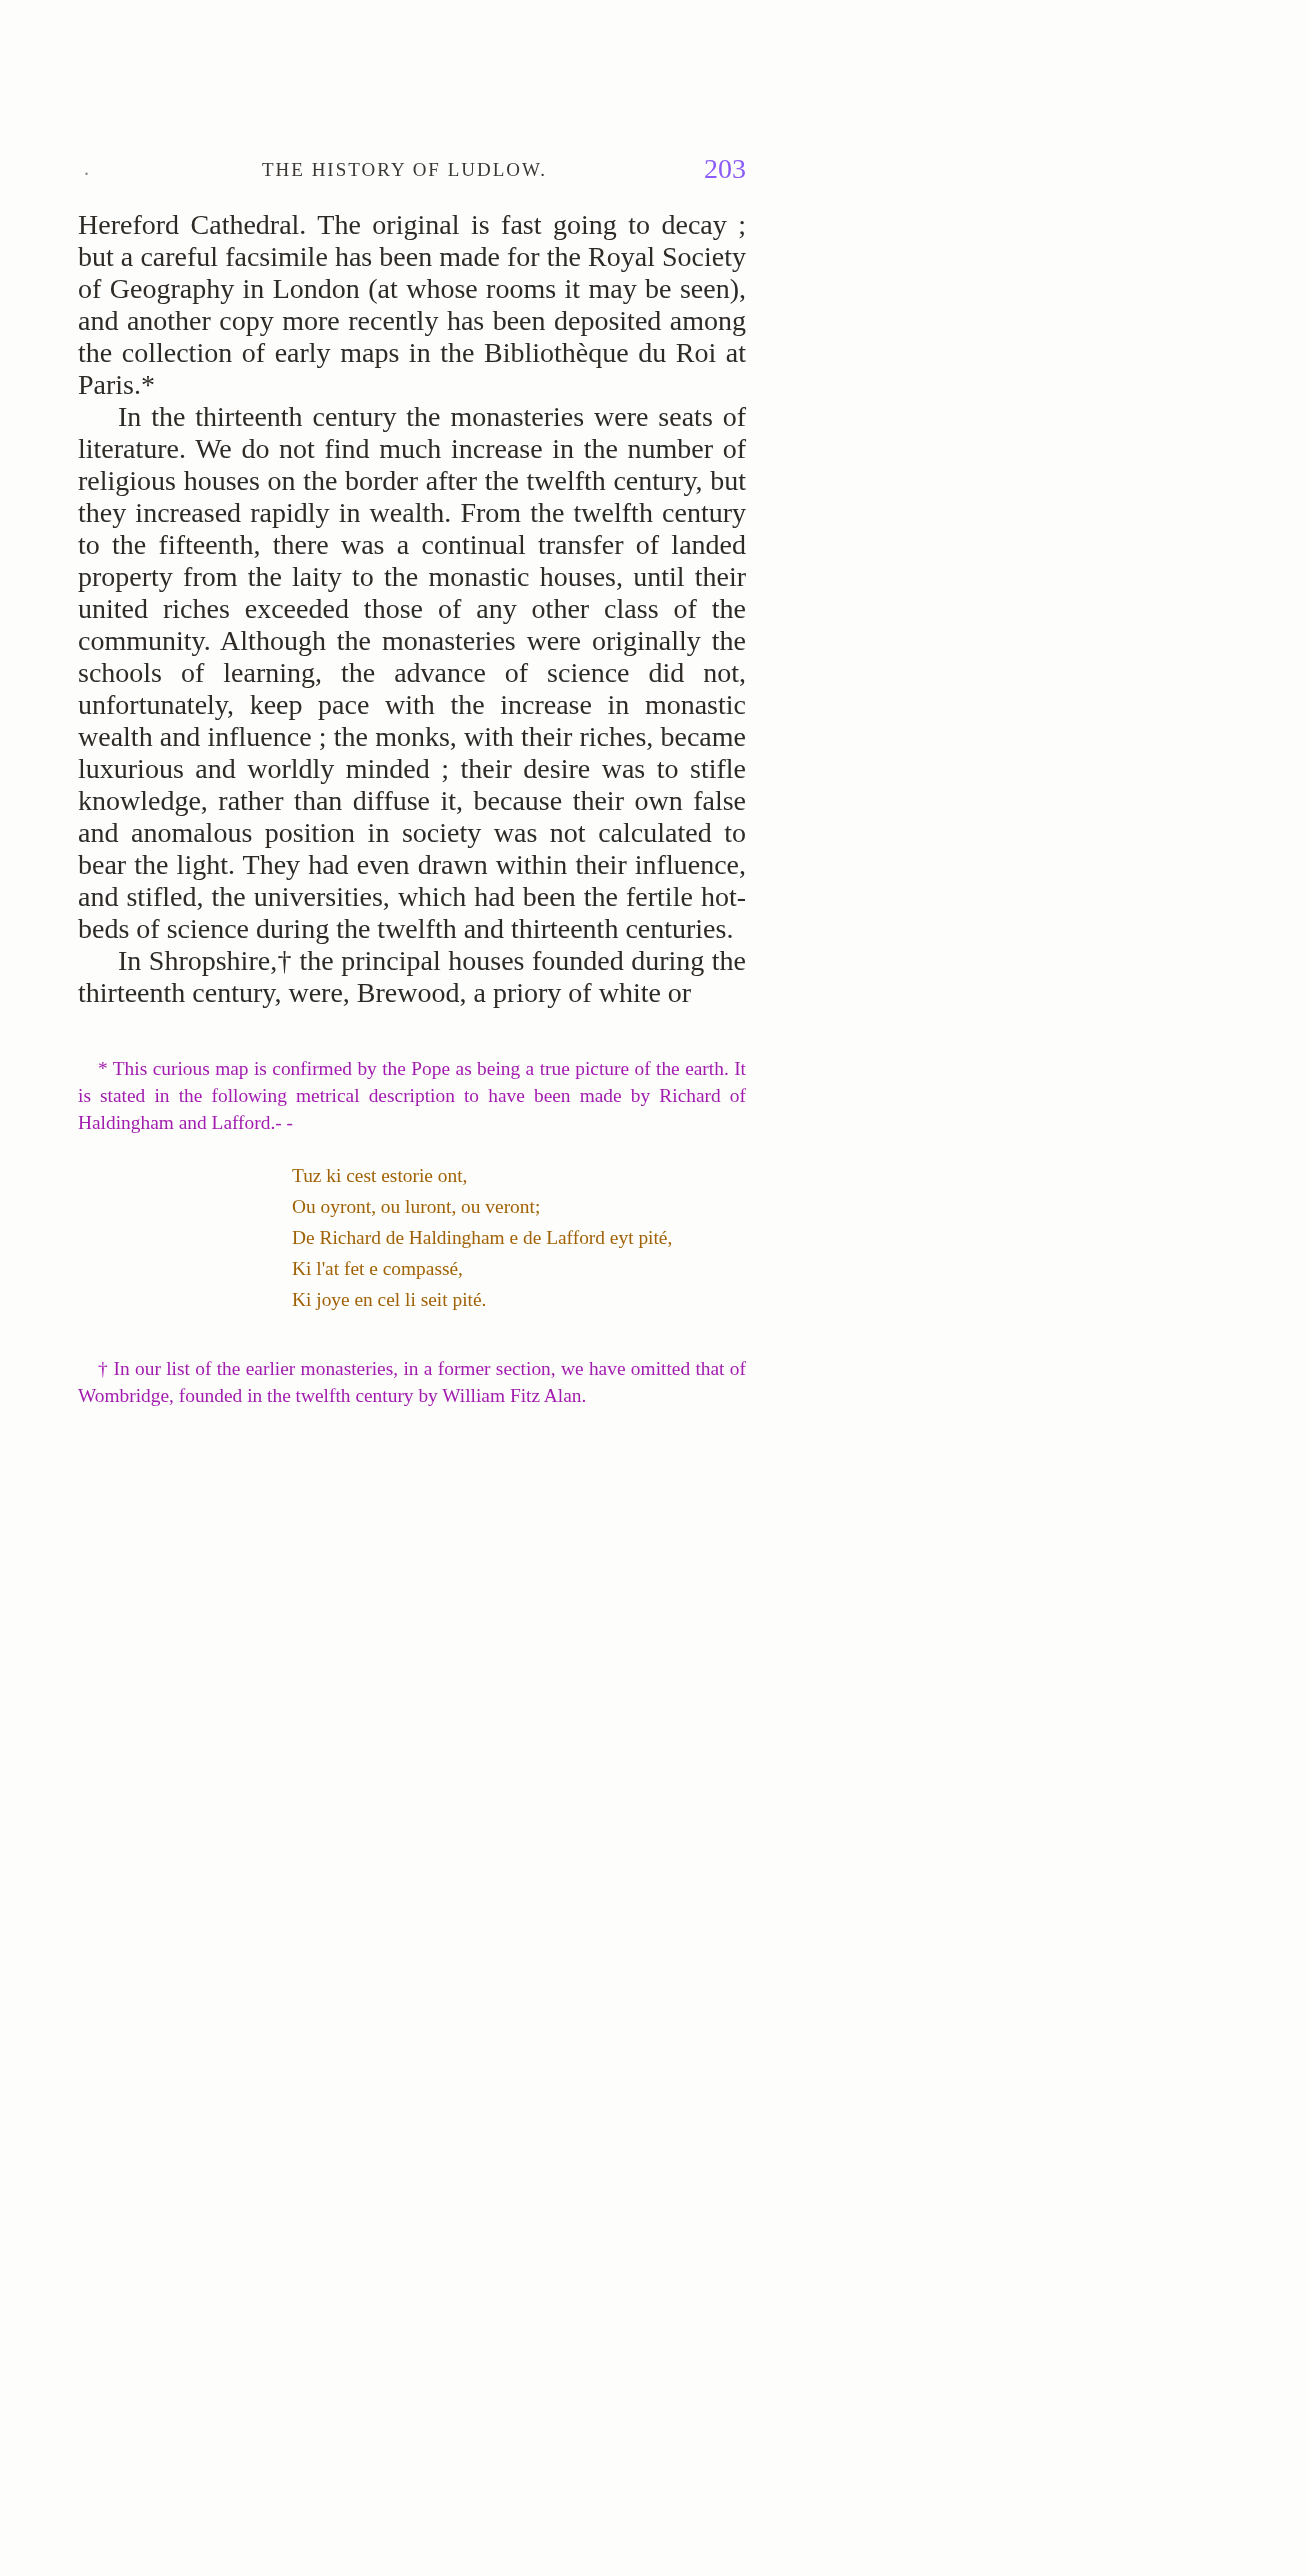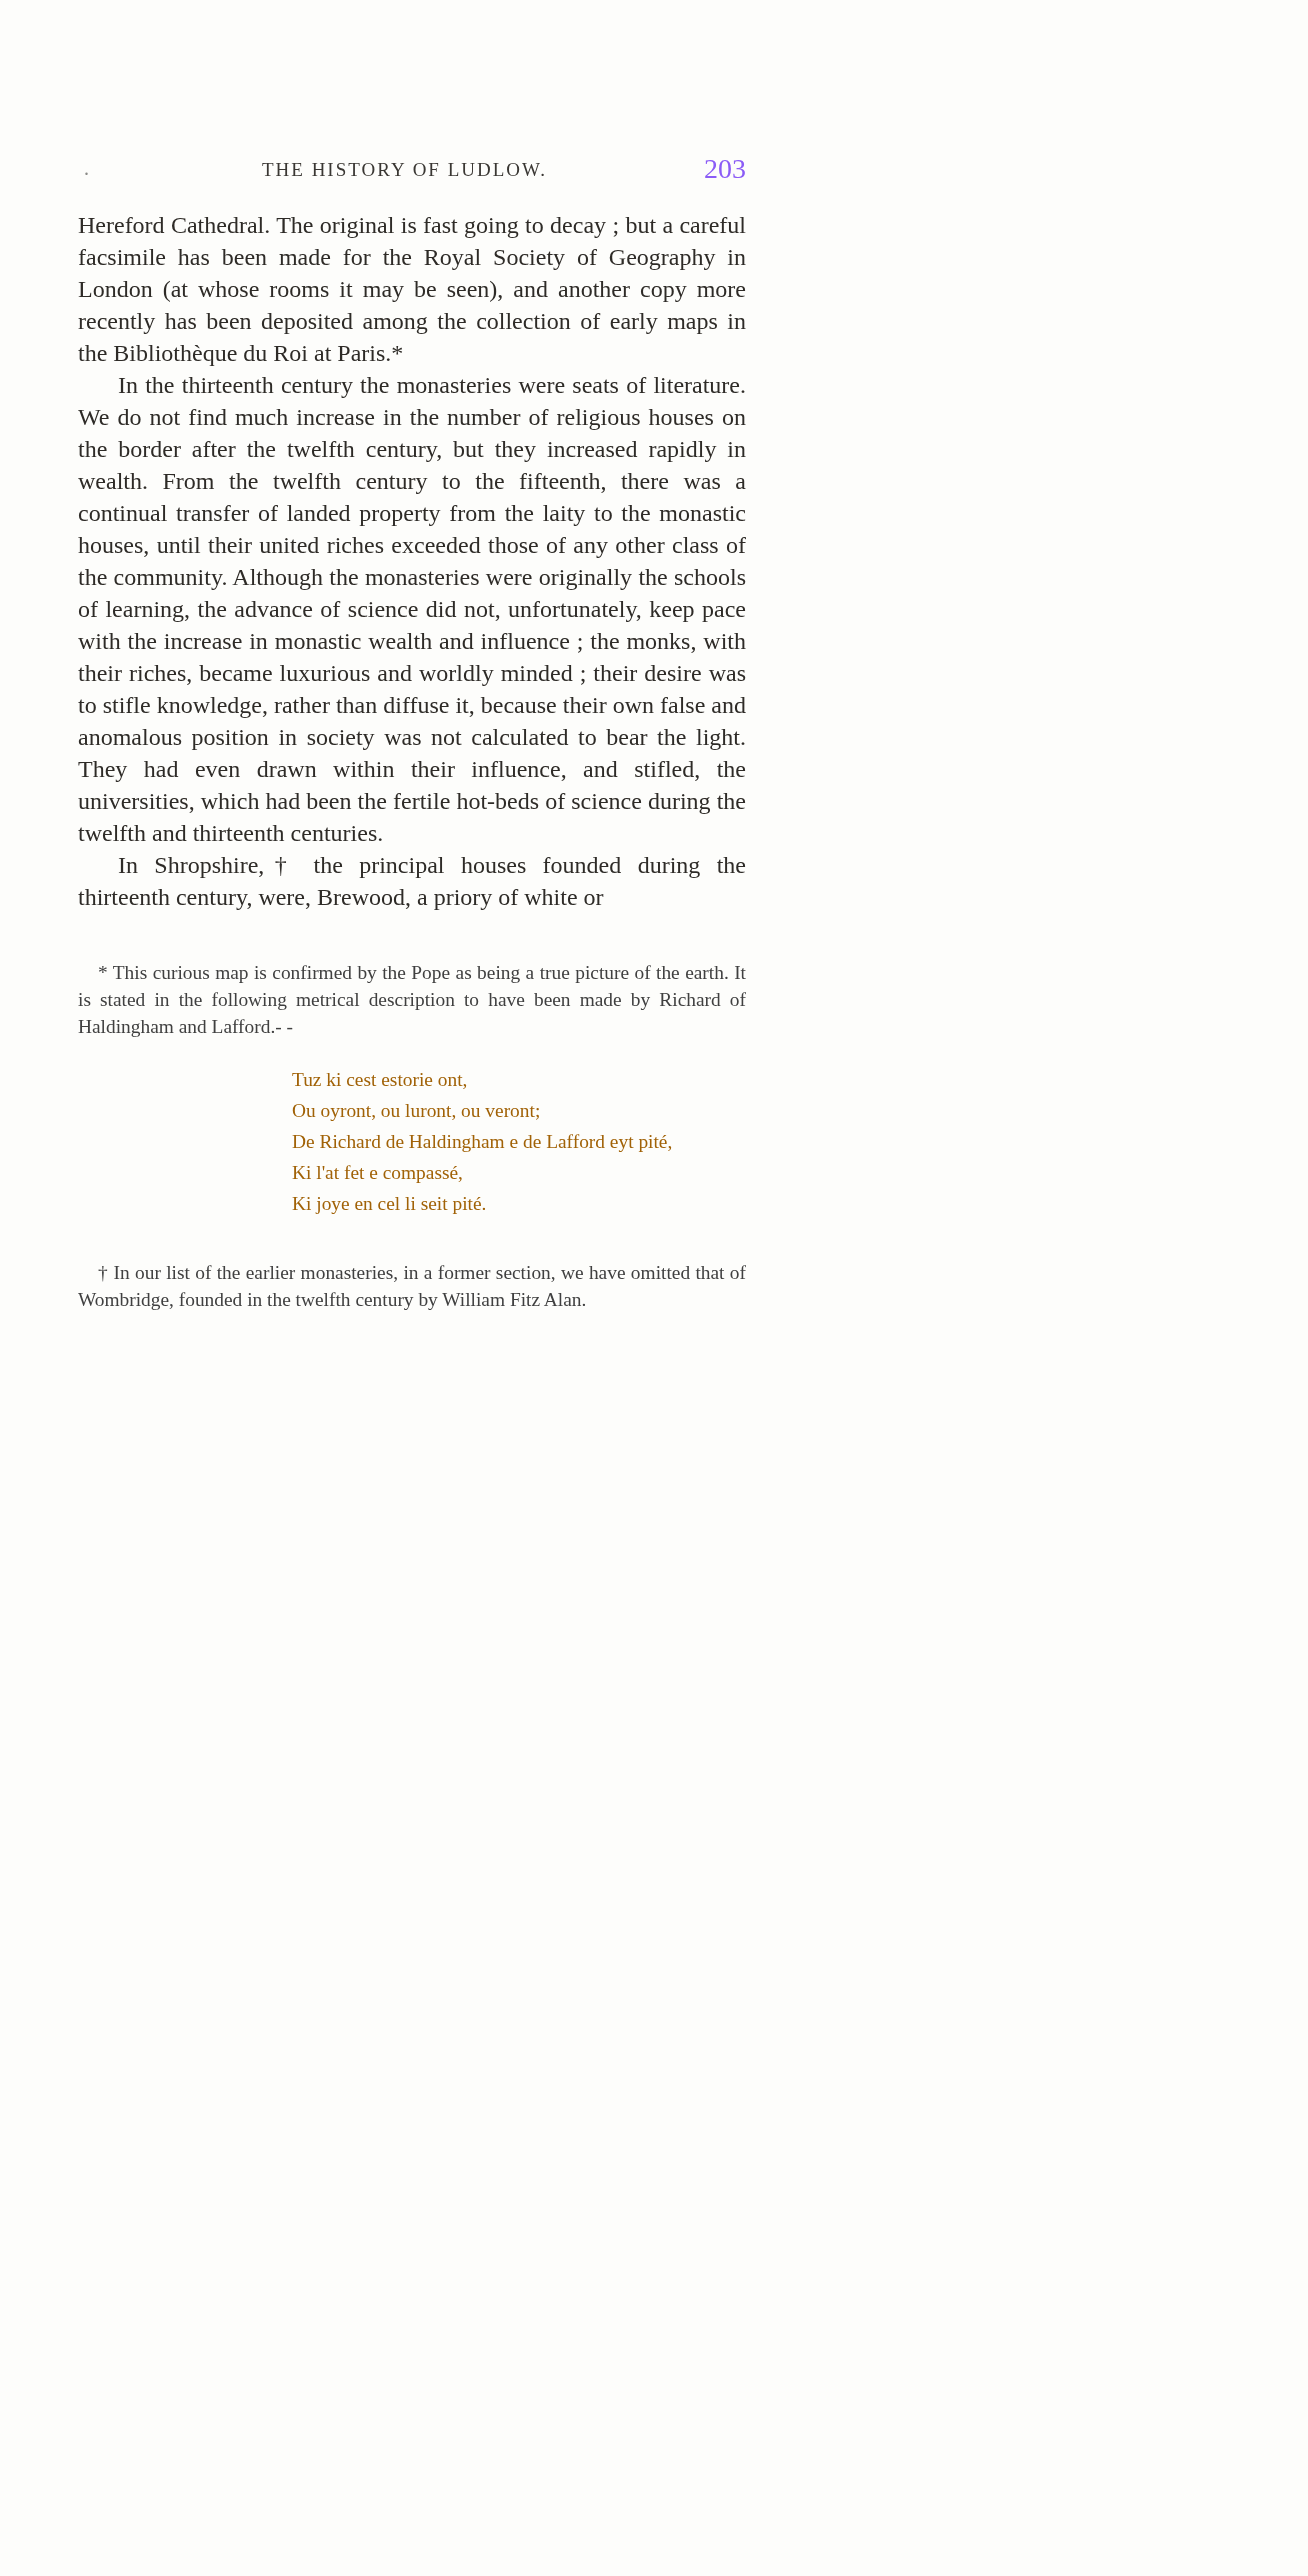--- a/index.html
+++ b/index.html
@@ -51,40 +51,40 @@
   }
   
   .text-block {
     position: absolute;
     top: 209px;
     left: 78px;
     width: 668px;
   }
   .para {
     margin: 0;
-    font-size: 24px;
+    font-size: 28px;
     line-height: 32px;
     text-align: justify;
     text-indent: 40px;
     color: #2e2b27;
   }
   .para.no-indent {
     text-indent: 0;
   }
   
   .footnotes {
     margin-top: 46px;
   }
   .fn {
     margin: 0;
     font-size: 19.4px;
     line-height: 27px;
     text-align: justify;
     text-indent: 20px;
-    color: #404040;
+    color: #a21caf;
   }
   .verse {
     margin: 24px 0 0 214px;
     font-size: 19.4px;
     line-height: 31px;
     color: #a16207;
   }
   .fn2 {
     margin-top: 40px;
   }

